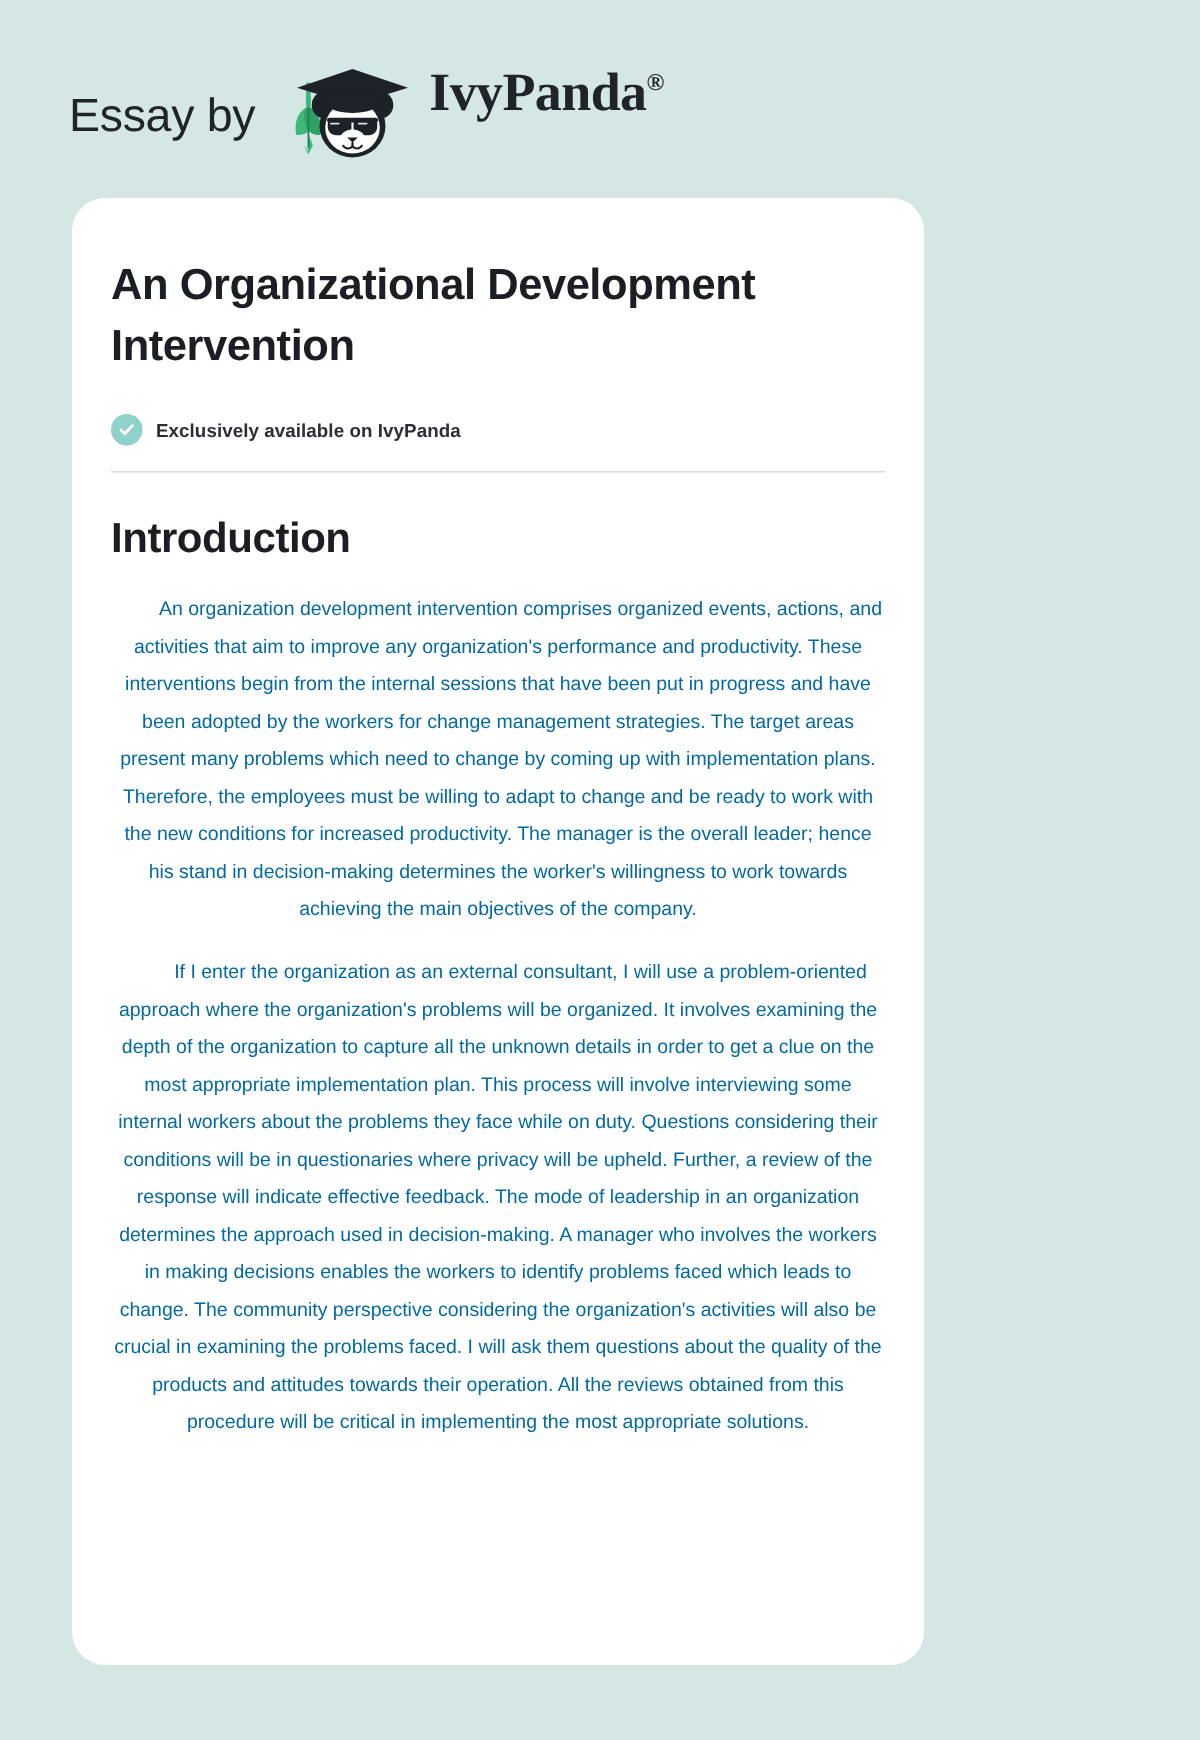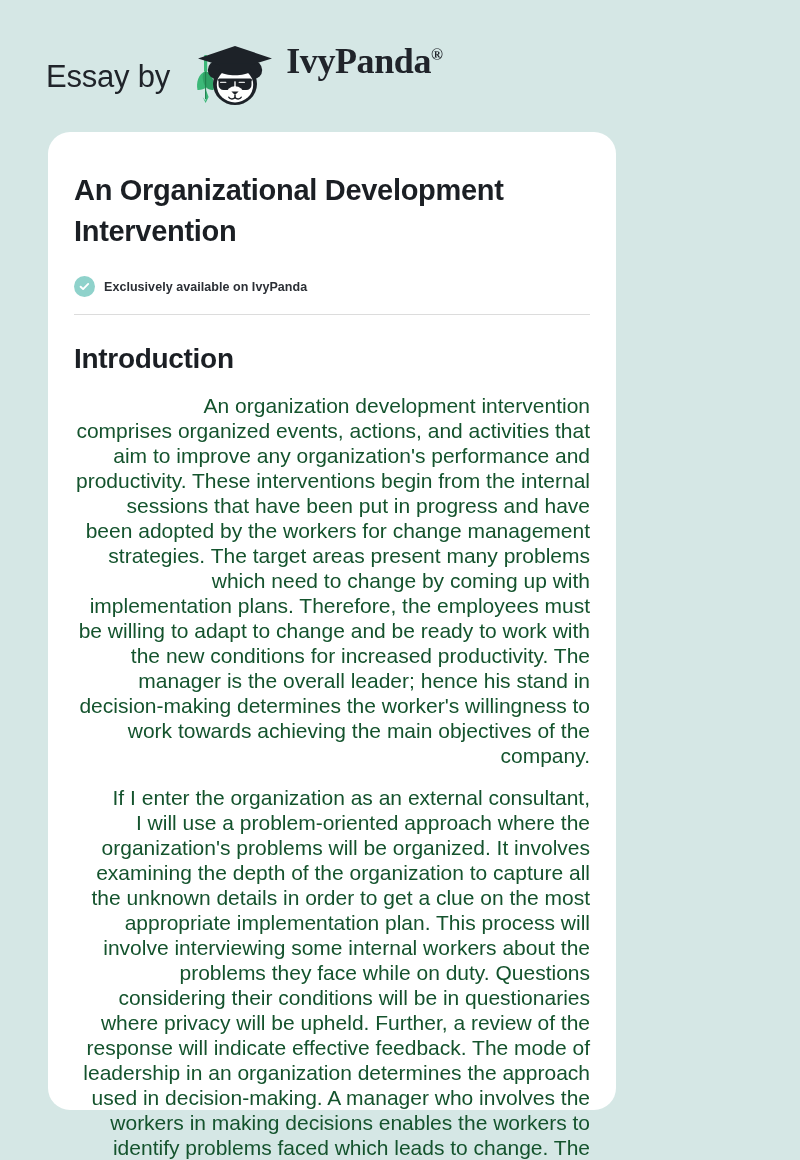--- a/index.html
+++ b/index.html
@@ -122,26 +122,26 @@
   .section-heading {
     font-size: 28px;
     font-weight: 700;
     color: #1b1f24;
     margin: 27px 0 0 0;
     letter-spacing: -0.3px;
     line-height: 1.2;
   }
 
   .body-paragraph {
-    font-size: 21px;
-    color: #14532d;
+    font-size: 13px;
+    color: #0369a1;
     line-height: 25px;
     text-indent: 30px;
     margin: 17px 0 0 0;
-    text-align: right;
+    text-align: center;
   }
 </style>
 </head>
 <body>
 
 <header class="site-header">
   <div class="header-inner">
     <span class="essay-by">Essay by</span>
 
     <div class="brand-lockup">

